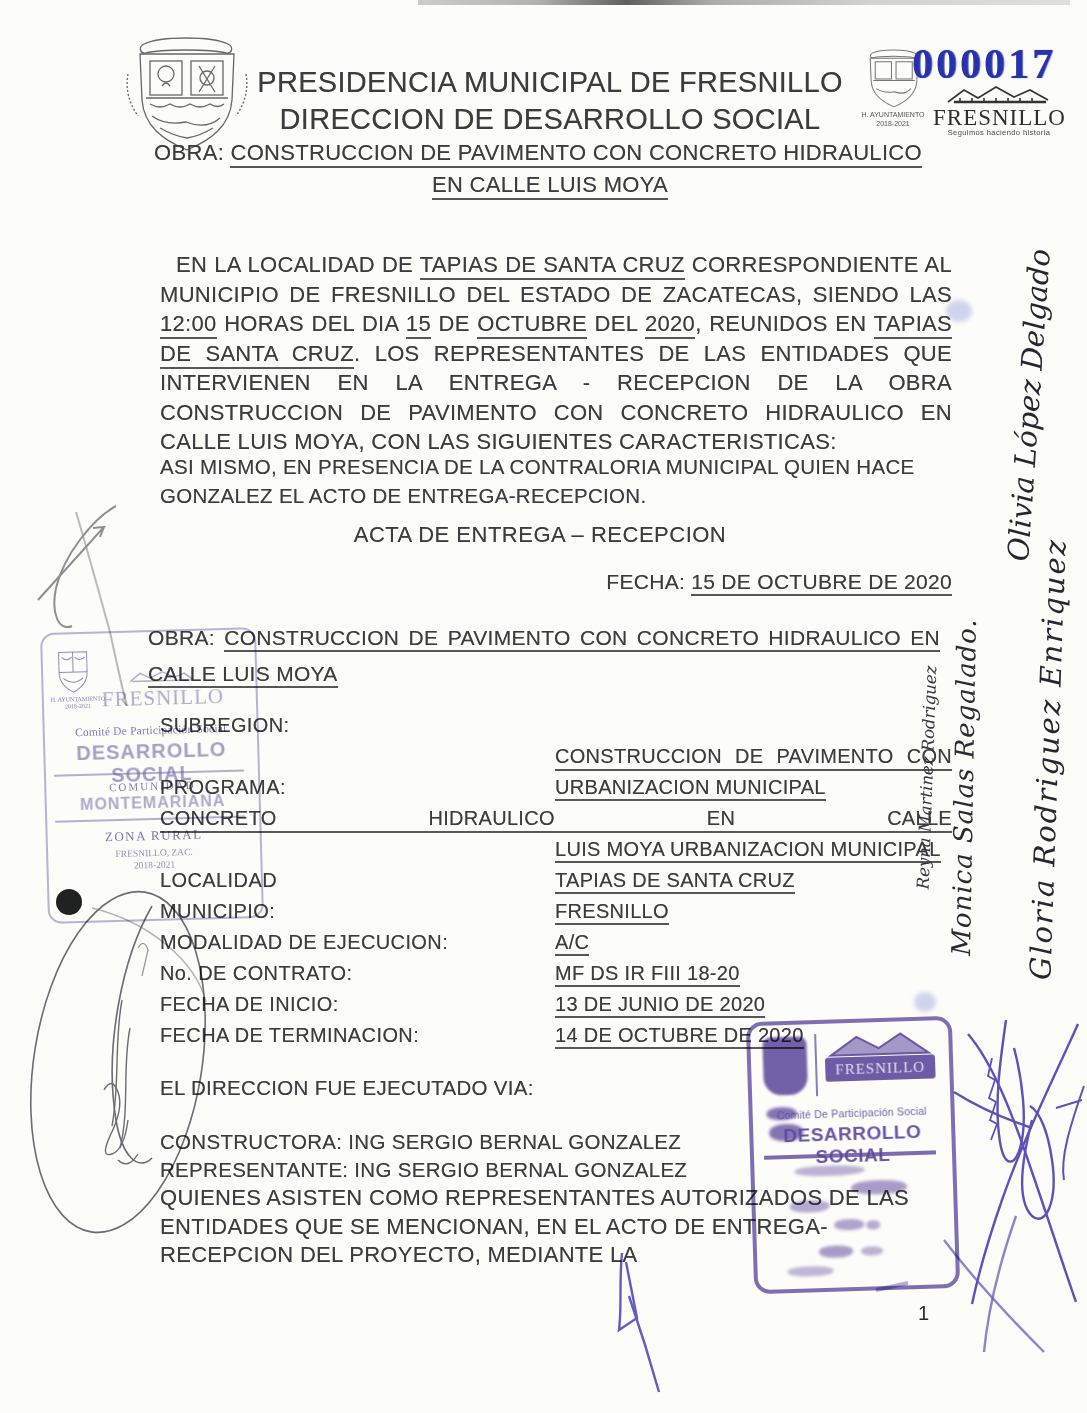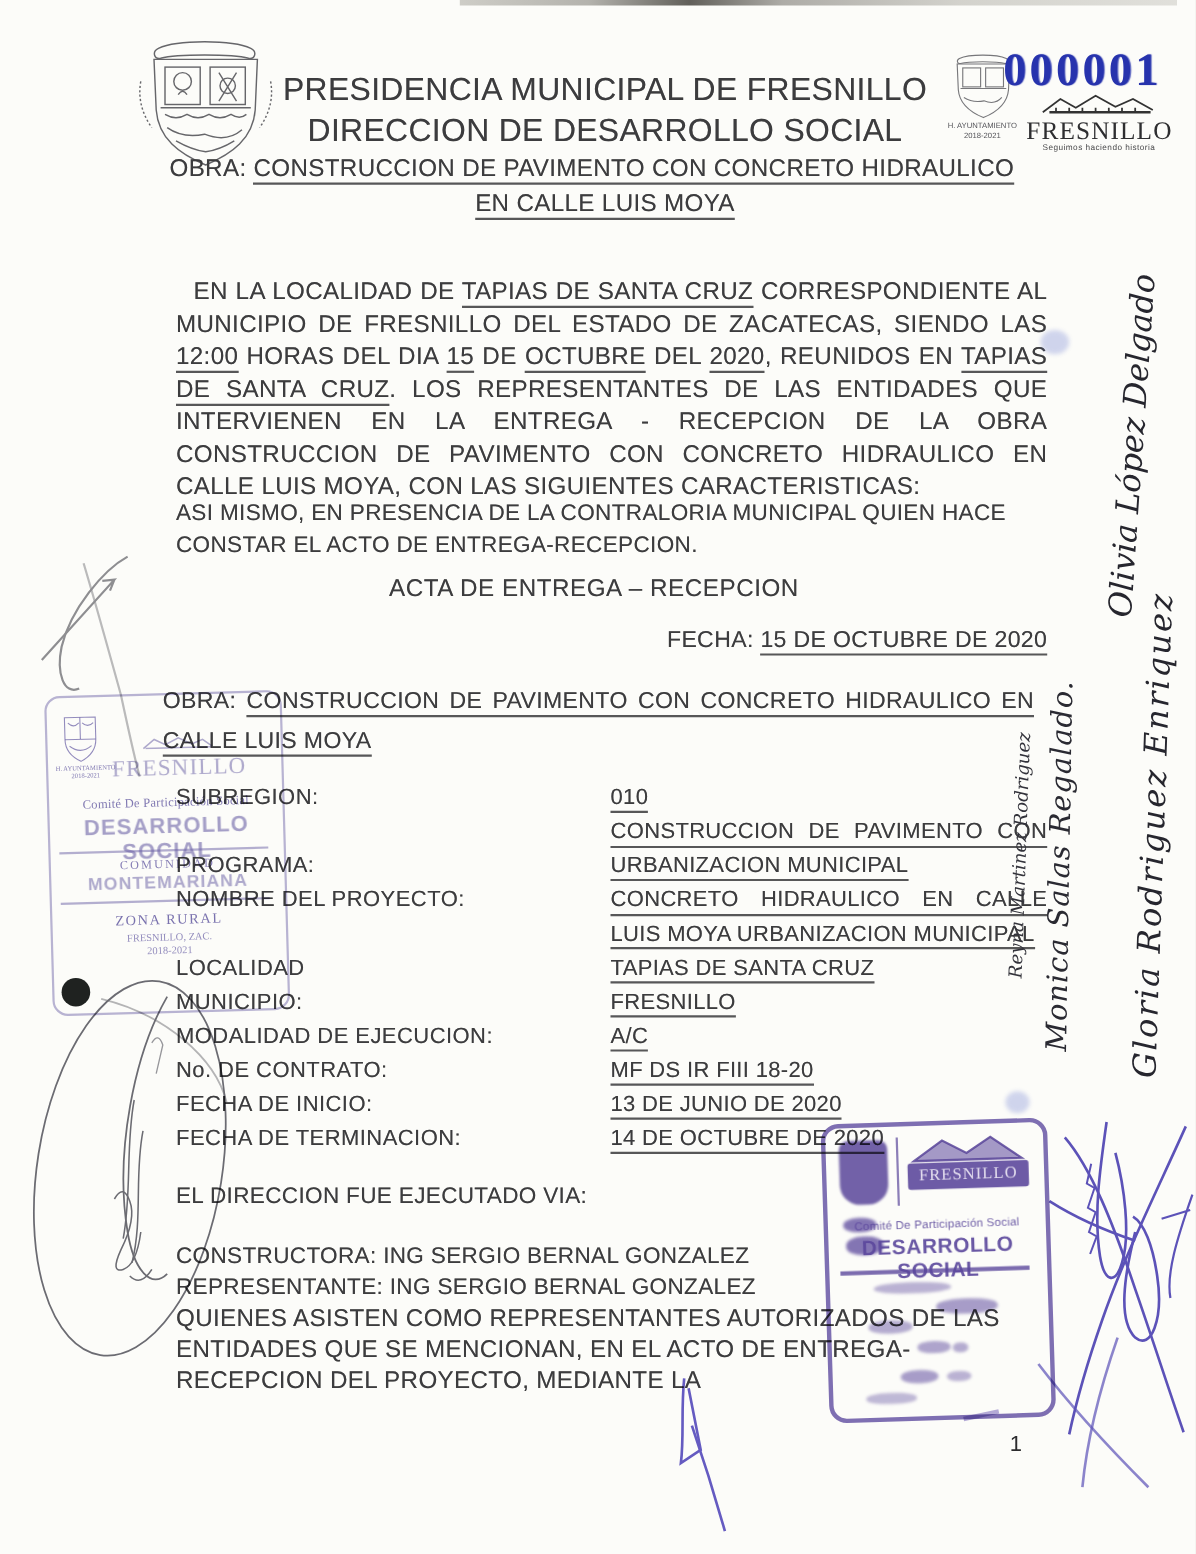--- a/index.html
+++ b/index.html
@@ -136,45 +136,43 @@
       <g fill="none" stroke="#333" stroke-width="1.6">
         <path d="M4,18 L20,6 L34,14 L52,3 L70,13 L86,6 L104,16"></path>
         <path d="M10,18 h92" stroke-width="2.4"></path>
         <path d="M16,18 v-4 M28,18 v-4 M40,18 v-4 M52,18 v-4 M64,18 v-4 M76,18 v-4 M88,18 v-4"></path>
       </g>
     </svg>
     <div class="logo-name">FRESNILLO</div>
     <div class="logo-tag">Seguimos haciendo historia</div>
   </div>
 
-  <div class="abs folio">000001</div>
+  <div class="abs folio">000017</div>
 
   <div class="abs scantext p1"><span>EN LA LOCALIDAD DE </span><span class="u">TAPIAS DE SANTA CRUZ</span><span> CORRESPONDIENTE AL MUNICIPIO DE FRESNILLO DEL ESTADO DE ZACATECAS, SIENDO LAS </span><span class="u">12:00</span><span> HORAS DEL DIA </span><span class="u">15</span><span> DE </span><span class="u">OCTUBRE</span><span> DEL </span><span class="u">2020</span><span>, REUNIDOS EN </span><span class="u">TAPIAS DE SANTA CRUZ</span><span>. LOS REPRESENTANTES DE LAS ENTIDADES QUE INTERVIENEN EN LA ENTREGA - RECEPCION DE LA OBRA CONSTRUCCION DE PAVIMENTO CON CONCRETO HIDRAULICO EN CALLE LUIS MOYA, CON LAS SIGUIENTES CARACTERISTICAS:</span></div>
-  <div class="abs scantext p2">ASI MISMO, EN PRESENCIA DE LA CONTRALORIA MUNICIPAL QUIEN HACE CONSTAR EL ACTO DE ENTREGA-RECEPCION.</div>
+  <div class="abs scantext p2">ASI MISMO, EN PRESENCIA DE LA CONTRALORIA MUNICIPAL QUIEN HACE GONZALEZ EL ACTO DE ENTREGA-RECEPCION.</div>
   <div class="abs scantext acta">ACTA DE ENTREGA – RECEPCION</div>
   <div class="abs scantext fecha"><span>FECHA:  </span><span class="u">15 DE OCTUBRE DE 2020</span></div>
   <div class="abs scantext obra-sec"><span>OBRA: </span><span class="u">CONSTRUCCION DE PAVIMENTO CON CONCRETO HIDRAULICO EN CALLE LUIS MOYA</span></div>
 
   <div class="abs scantext fields">
     <div class="frow">
       <div class="flab">SUBREGION:</div>
-      <div class="fval"><span class="u">010</span></div>
     </div>
     <div class="frow">
       <div class="flab"></div>
       <div class="fval stretch">
           <span class="u">CONSTRUCCION DE PAVIMENTO CON</span>
         </div>
     </div>
     <div class="frow">
       <div class="flab">PROGRAMA:</div>
       <div class="fval"><span class="u">URBANIZACION MUNICIPAL</span></div>
     </div>
     <div class="frow">
-      <div class="flab">NOMBRE DEL PROYECTO:</div>
       <div class="fval stretch">
           <span class="u">CONCRETO HIDRAULICO EN CALLE</span>
         </div>
     </div>
     <div class="frow">
       <div class="flab"></div>
       <div class="fval"><span class="u">LUIS MOYA URBANIZACION MUNICIPAL</span></div>
     </div>
     <div class="frow">
       <div class="flab">LOCALIDAD</div>

